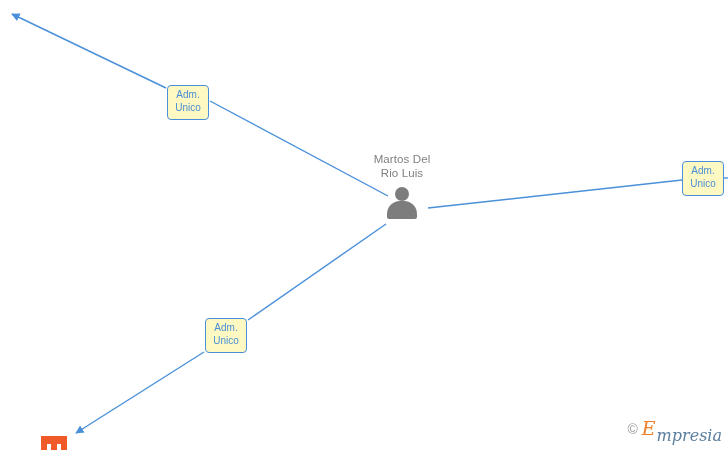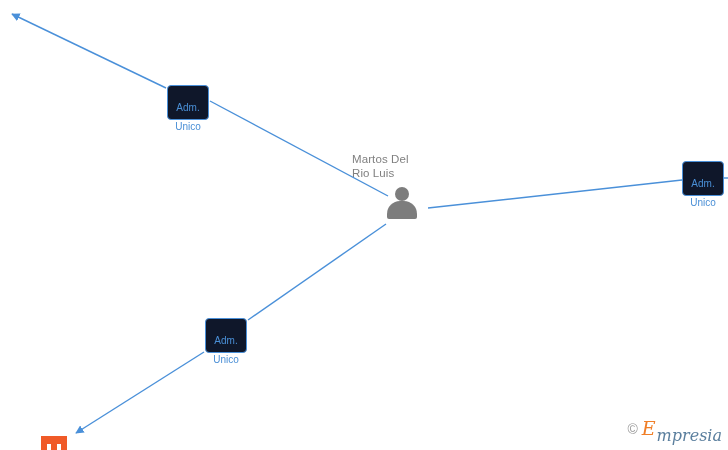--- a/index.html
+++ b/index.html
@@ -25,21 +25,21 @@
     width: 728px;
     height: 450px;
   }
 
   
   .person-node {
     position: absolute;
     left: 352px;
     top: 153px;
     width: 100px;
-    text-align: left;
+    text-align: center;
   }
   .person-name {
     font-size: 11.5px;
     line-height: 13.5px;
     color: #808080;
     white-space: pre-line;
     letter-spacing: .1px;
   }
   .person-avatar {
     margin: 7px auto 0;
@@ -65,26 +65,26 @@
     background: #7d7d7d;
     border-radius: 13px 13px 2px 2px;
   }
 
   
   .rel-label {
     position: absolute;
     box-sizing: border-box;
     border: 1px solid #4a90d9;
     border-radius: 4px;
-    background: #0f172a;
+    background: #fef9c3;
     color: #4a8fd6;
     font-size: 10px;
-    line-height: 19px;
+    line-height: 13px;
     text-align: center;
-    padding: 12px 6px 5px;
+    padding: 2px 6px 5px;
     white-space: pre-line;
   }
 
   
   .company-node {
     position: absolute;
     left: 41px;
     top: 436px;
     width: 26px;
     height: 22px;

